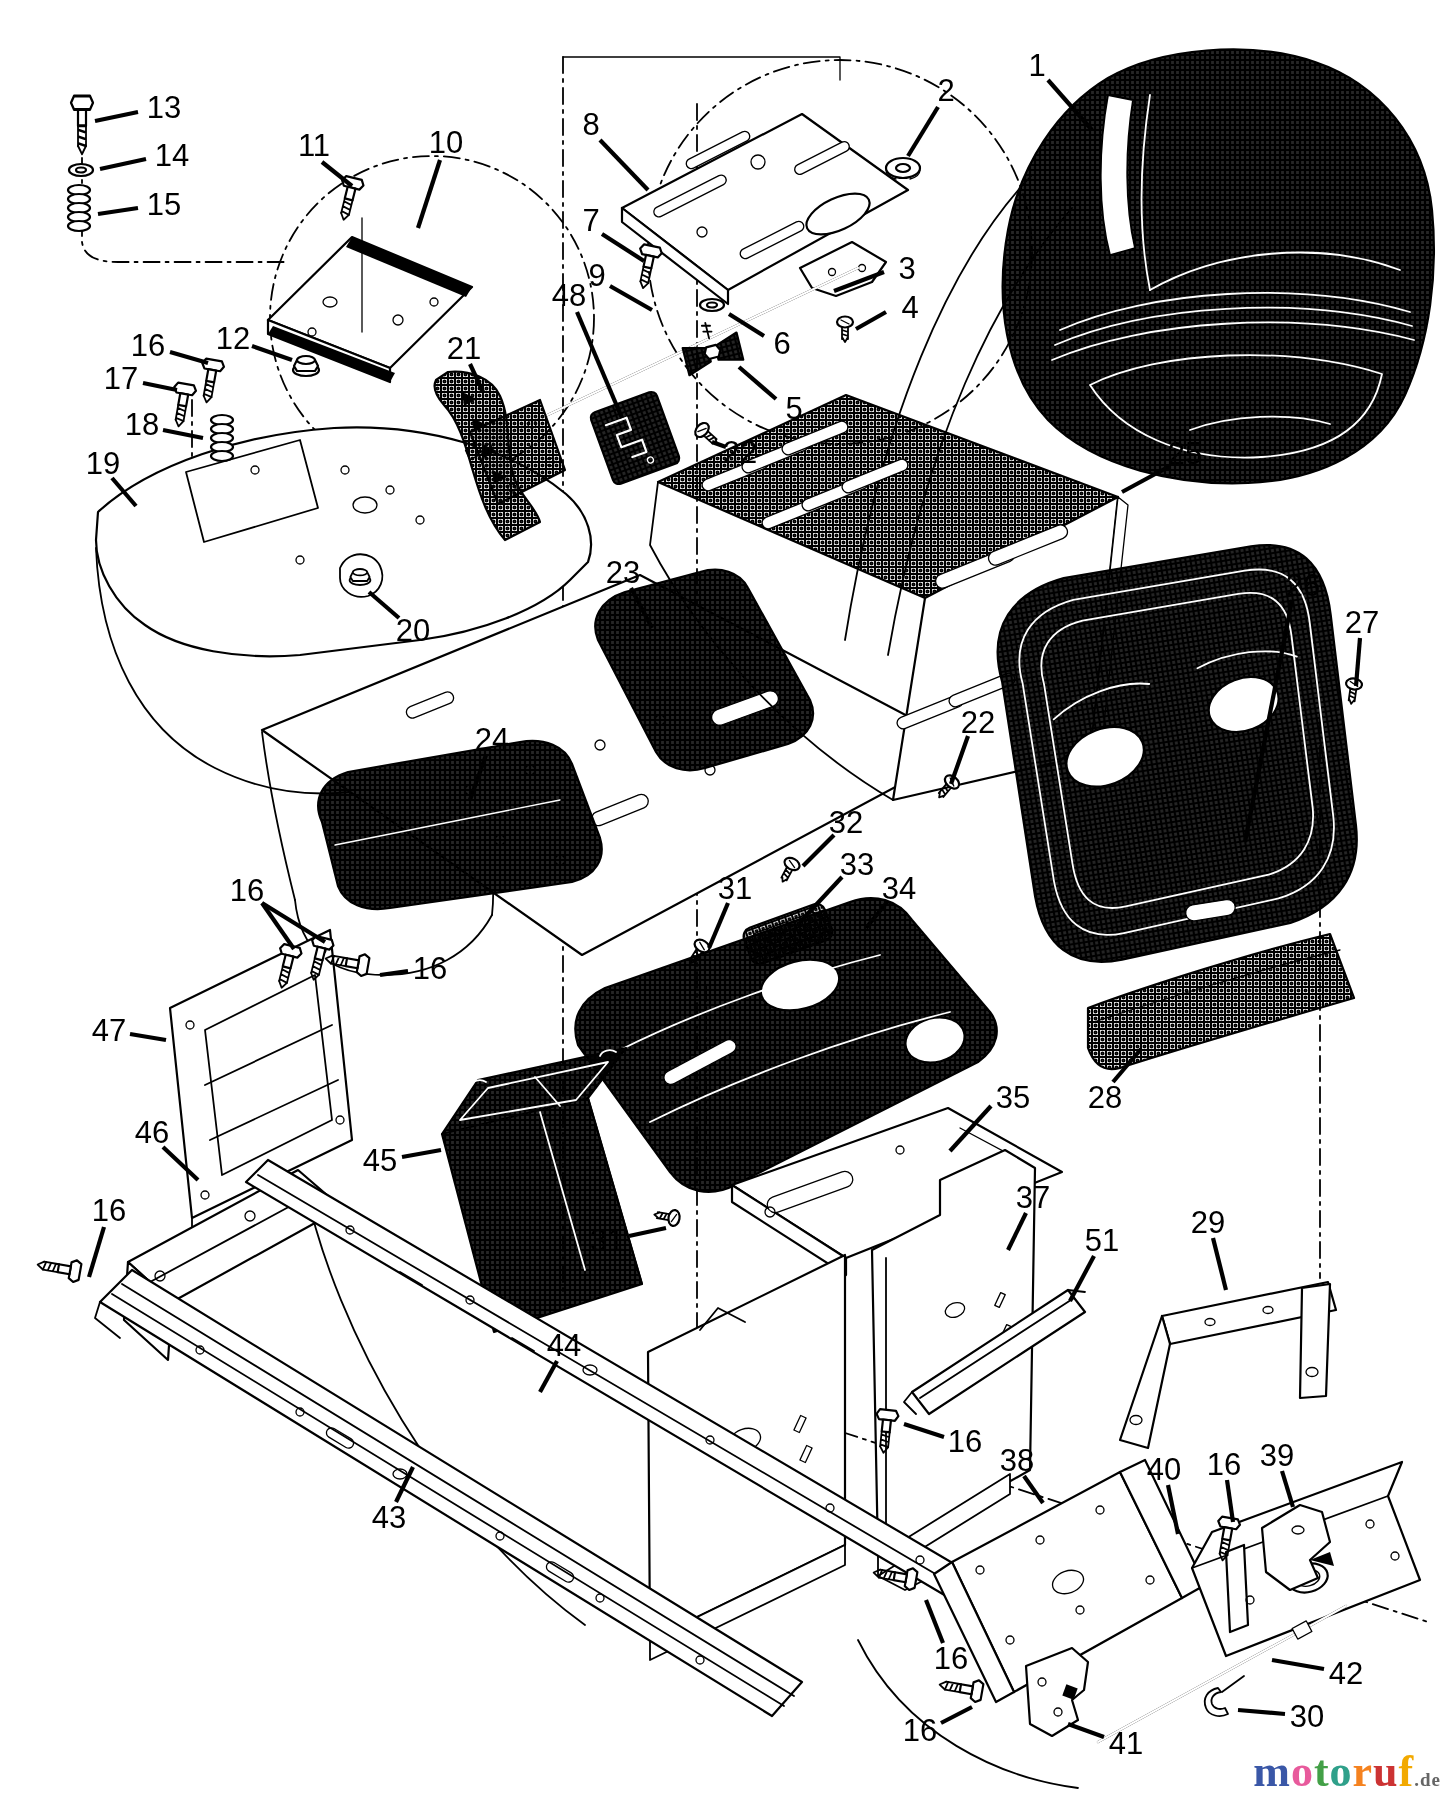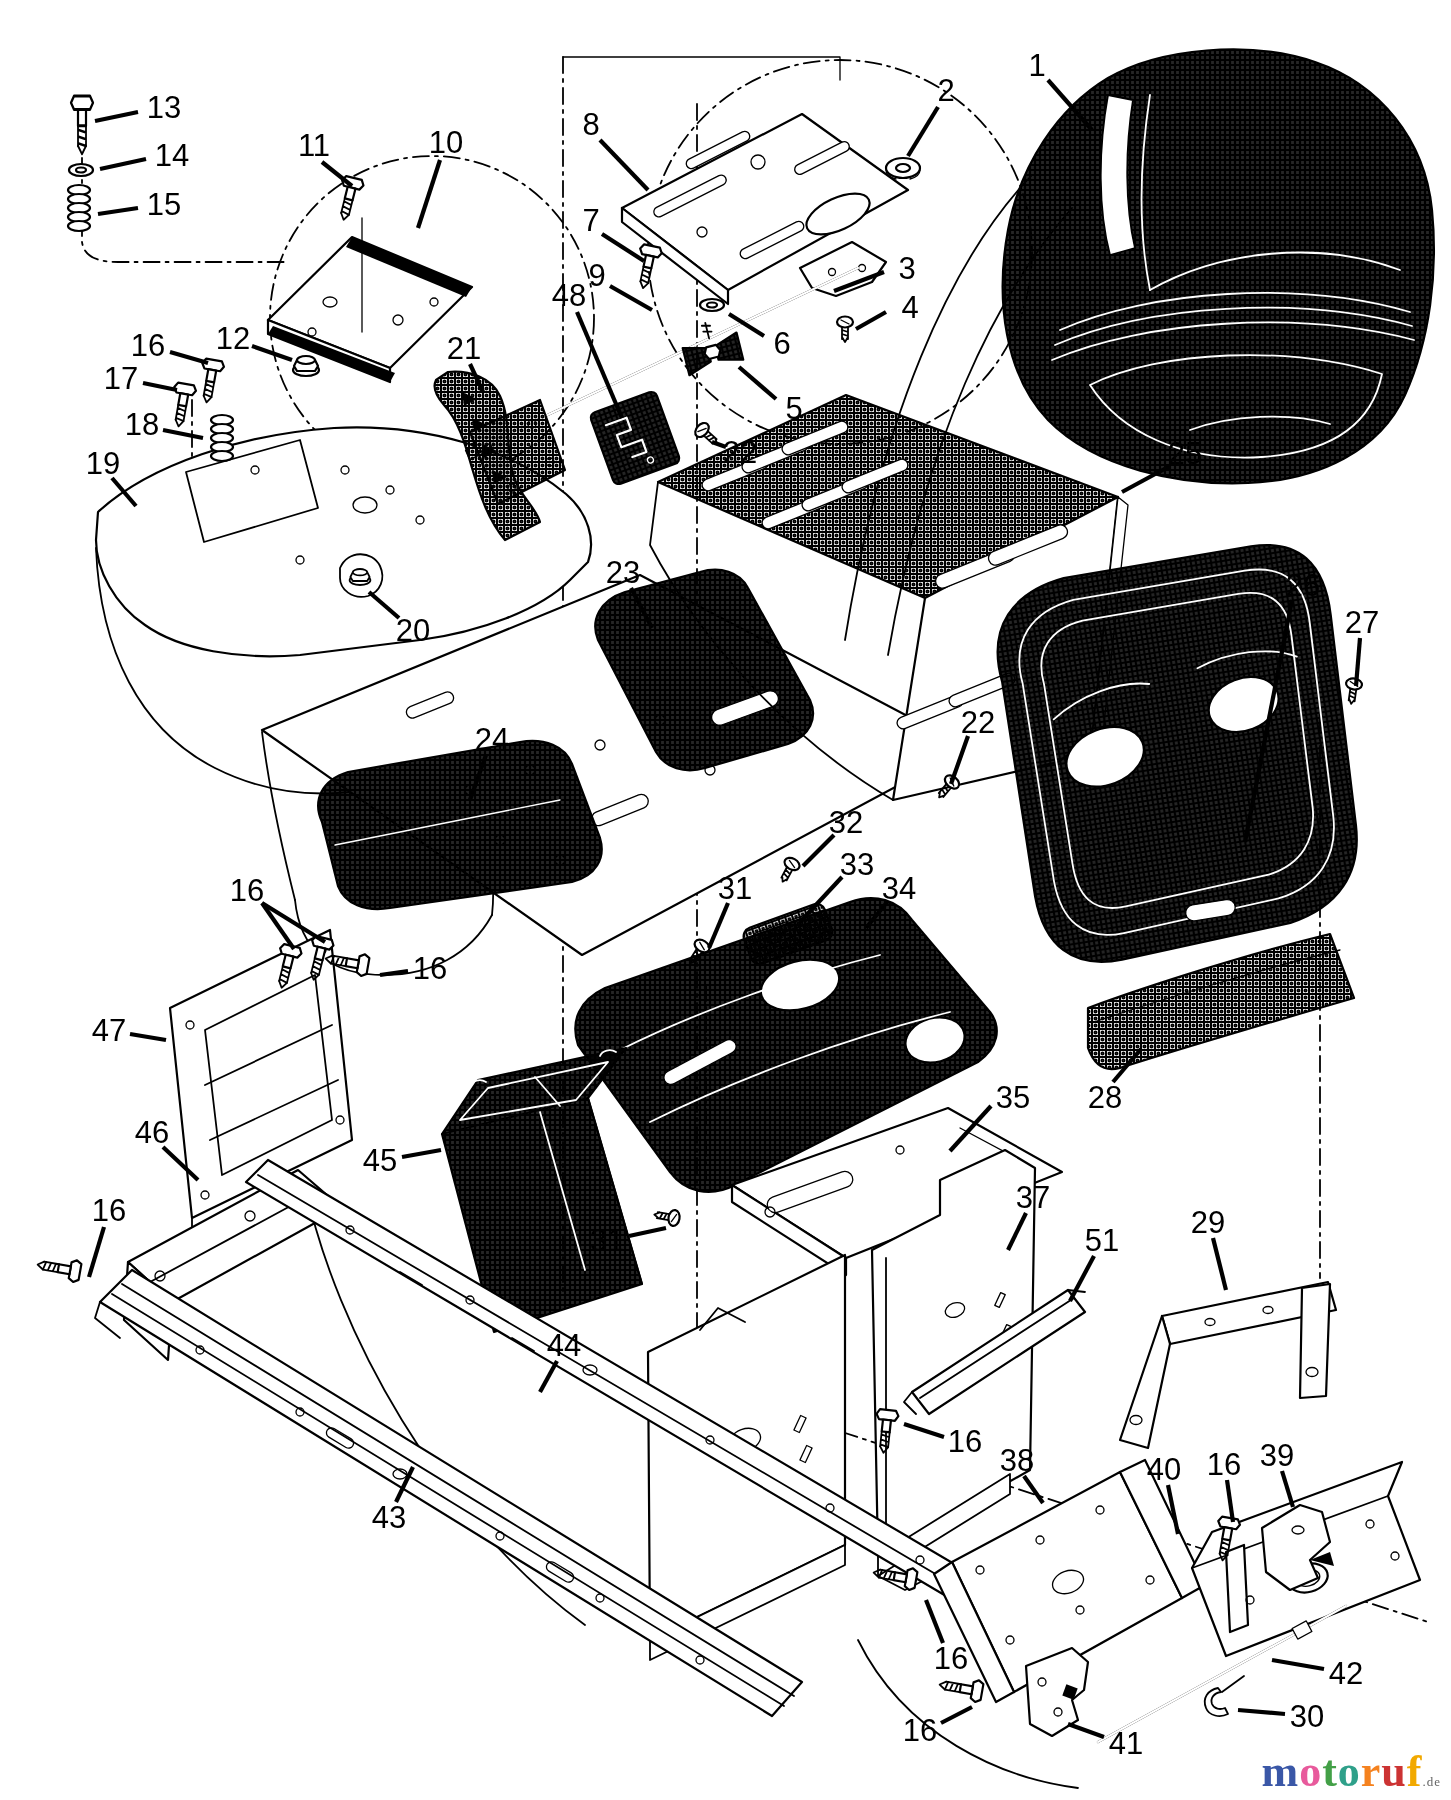--- a/index.html
+++ b/index.html
@@ -13,21 +13,21 @@
   .lt{fill:url(#ld);}
   .blk{fill:#000;stroke:none;}
   .thin{stroke-width:1.3;}
   .med{stroke-width:1.8;}
   .wl{stroke:#fff;fill:none;}
   .dd{stroke-dasharray:16 6 3 6;stroke-width:1.8;fill:none;}
   .leader{stroke:#000;stroke-width:4.2;stroke-linecap:butt;fill:none;}
   .callout{font:31px "Liberation Sans",sans-serif;fill:#000;stroke:none;text-anchor:middle;}
   .watermark{position:absolute;right:10px;bottom:6px;font-family:"Liberation Serif",serif;
              font-weight:bold;font-size:44px;letter-spacing:1px;line-height:1;user-select:none;}
-  .watermark .suffix{font-size:13px;font-weight:normal;}
+  .watermark .suffix{font-size:19px;font-weight:bold;}
 </style>
 </head>
 <body>
 
 <div class="stage">
 <svg width="1451" height="1800" viewBox="0 0 1451 1800">
   <defs>
     <pattern id="hd" width="5" height="5" patternUnits="userSpaceOnUse">
       <rect width="5" height="5" fill="#151515" stroke="none"></rect>
       <circle cx="2.5" cy="2.5" r="1" fill="#ffffff" stroke="none" opacity="0.85"></circle>

